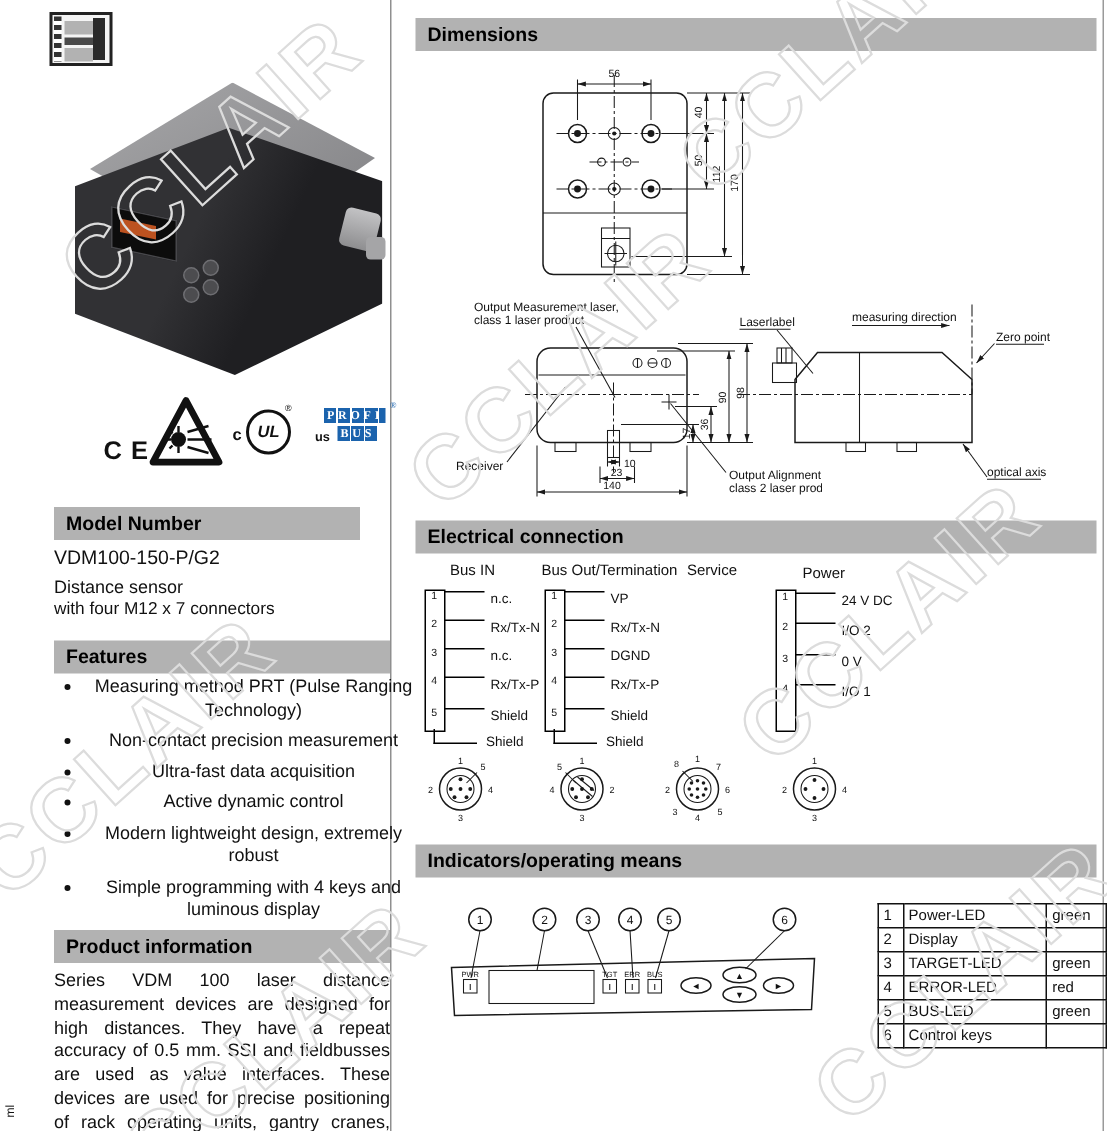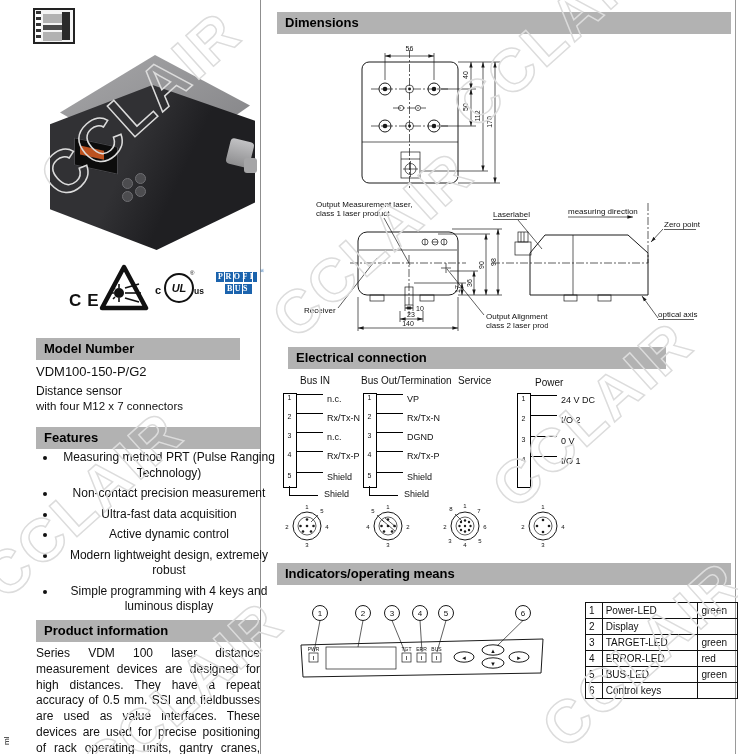--- a/index.html
+++ b/index.html
@@ -43,21 +43,21 @@
   .ph-led{position:absolute;left:5px;top:6px;width:24px;height:9px;background:#cf5a22;opacity:.9;}
   .ph-btn{position:absolute;width:9px;height:9px;border-radius:50%;background:#4c4c4f;border:1px solid #6e6e72;}
   .ph-conn{position:absolute;left:178px;top:90px;width:24px;height:26px;border-radius:4px;
            background:linear-gradient(#c2c2c4,#8e8e90);transform:rotate(14deg);}
   .ph-conn2{position:absolute;left:194px;top:108px;width:13px;height:15px;border-radius:3px;background:#a5a5a7;}
   
   .ce{position:absolute;left:57px;top:291px;font-size:17px;letter-spacing:6px;font-weight:700;margin-left:12px;}
   .ulc{position:absolute;left:155px;top:284px;font-size:11px;font-weight:bold;}
   .ulcircle{position:absolute;left:164px;top:273px;width:26px;height:26px;border:2px solid #111;
             border-radius:50%;text-align:center;line-height:26px;font-size:11px;font-weight:bold;font-style:italic;}
-  .ulus{position:absolute;left:194px;top:286px;font-size:8.5px;font-weight:bold;}
+  .ulus{position:absolute;left:210px;top:286px;font-size:8.5px;font-weight:bold;}
   .ulreg{position:absolute;left:190px;top:270px;font-size:6px;}
   .pf{position:absolute;left:216px;top:272px;font-family:Liberation Serif, serif;}
   .pf .row{display:block;width:max-content;background:#1b63ad;color:#fff;font-weight:bold;
            font-size:8px;line-height:10px;letter-spacing:2.5px;padding:0 2px;
            background-image:repeating-linear-gradient(90deg,rgba(255,255,255,0) 0 8.2px,#fff 8.2px 9.2px);}
   .pf .row2{margin-left:9px;margin-top:2px;}
   .pf .reg{position:absolute;right:-7px;top:-4px;font-size:6px;color:#1b63ad;}
   
   .elec{position:absolute;left:277px;top:373px;width:454px;height:190px;font-size:10px;}
   .pin-title{position:absolute;font-size:10px;color:#111;}
@@ -291,21 +291,21 @@
   <line x1="33" y1="35" x2="33" y2="45" class="thin"></line>
     <line x1="36" y1="35" x2="36" y2="45" class="thin"></line>
   <rect x="76" y="98" width="13" height="6" class="thin"></rect>
   <rect x="110" y="98" width="13" height="6" class="thin"></rect>
   <line x1="4" y1="66" x2="160" y2="66" class="dash"></line>
   <text x="170" y="120" class="t8">optical axis</text>
   <line x1="170" y1="122.5" x2="206" y2="122.5" class="thin"></line>
   <line x1="170" y1="121" x2="154" y2="99" class="thin" marker-end="url(#arwS)"></line>
 </svg>
 
-<div class="bar" style="left:288px;top:347px;width:378px">Electrical connection</div>
+<div class="bar" style="left:277px;top:347px;width:454px">Electrical connection</div>
 
 <div class="elec">
   <span class="pin-title" style="left:23px;top:2px">Bus IN</span>
   <span class="pin-title" style="left:84px;top:2px">Bus Out/Termination</span>
   <span class="pin-title" style="left:181px;top:2px">Service</span>
   <span class="pin-title" style="left:258px;top:4px">Power</span>
 
   <div class="pin-block" style="left:6px"></div>
   <div class="pin-block" style="left:86px"></div>
   <div class="pin-block" style="left:240px"></div>

